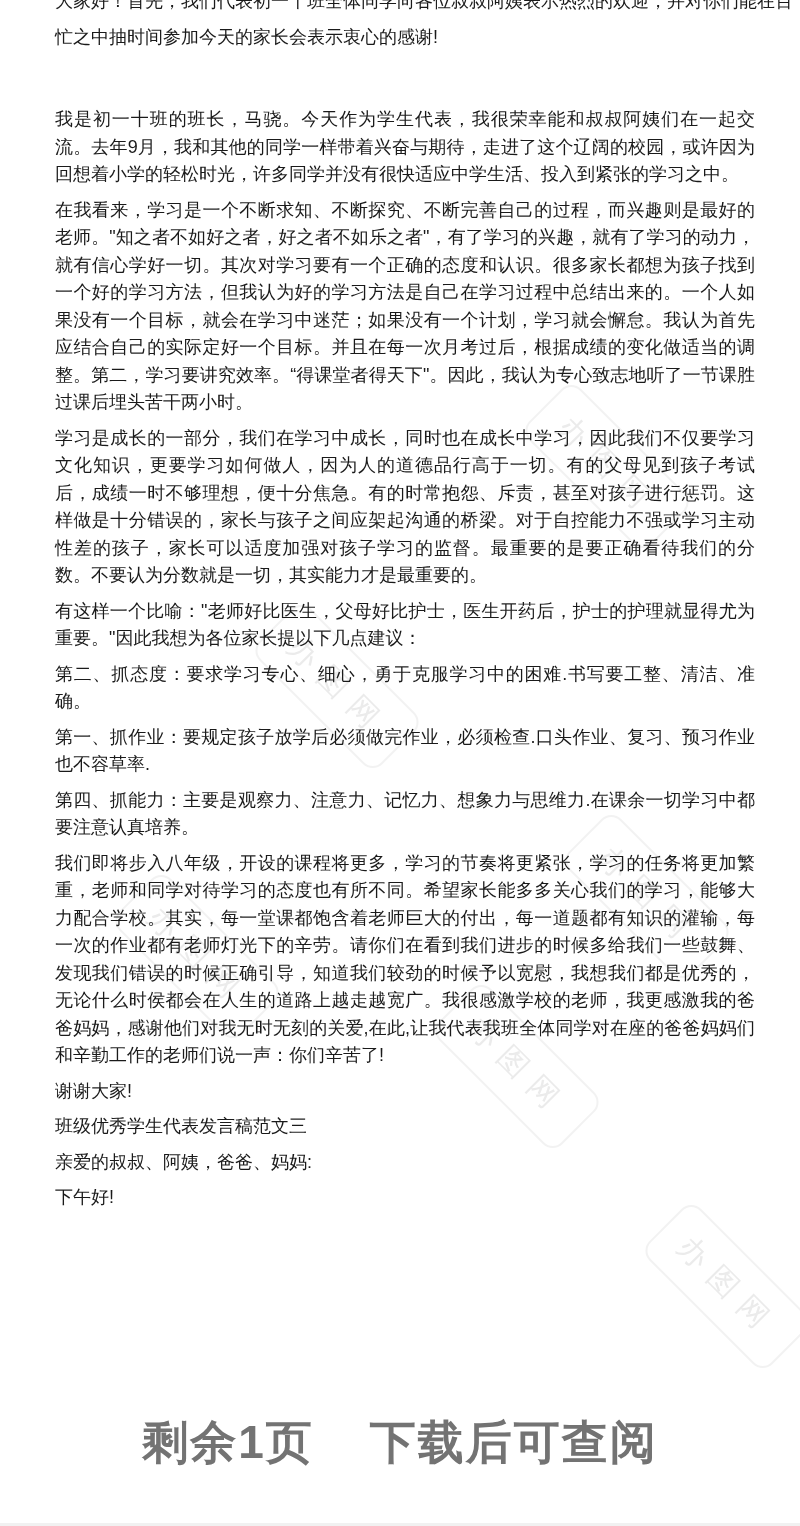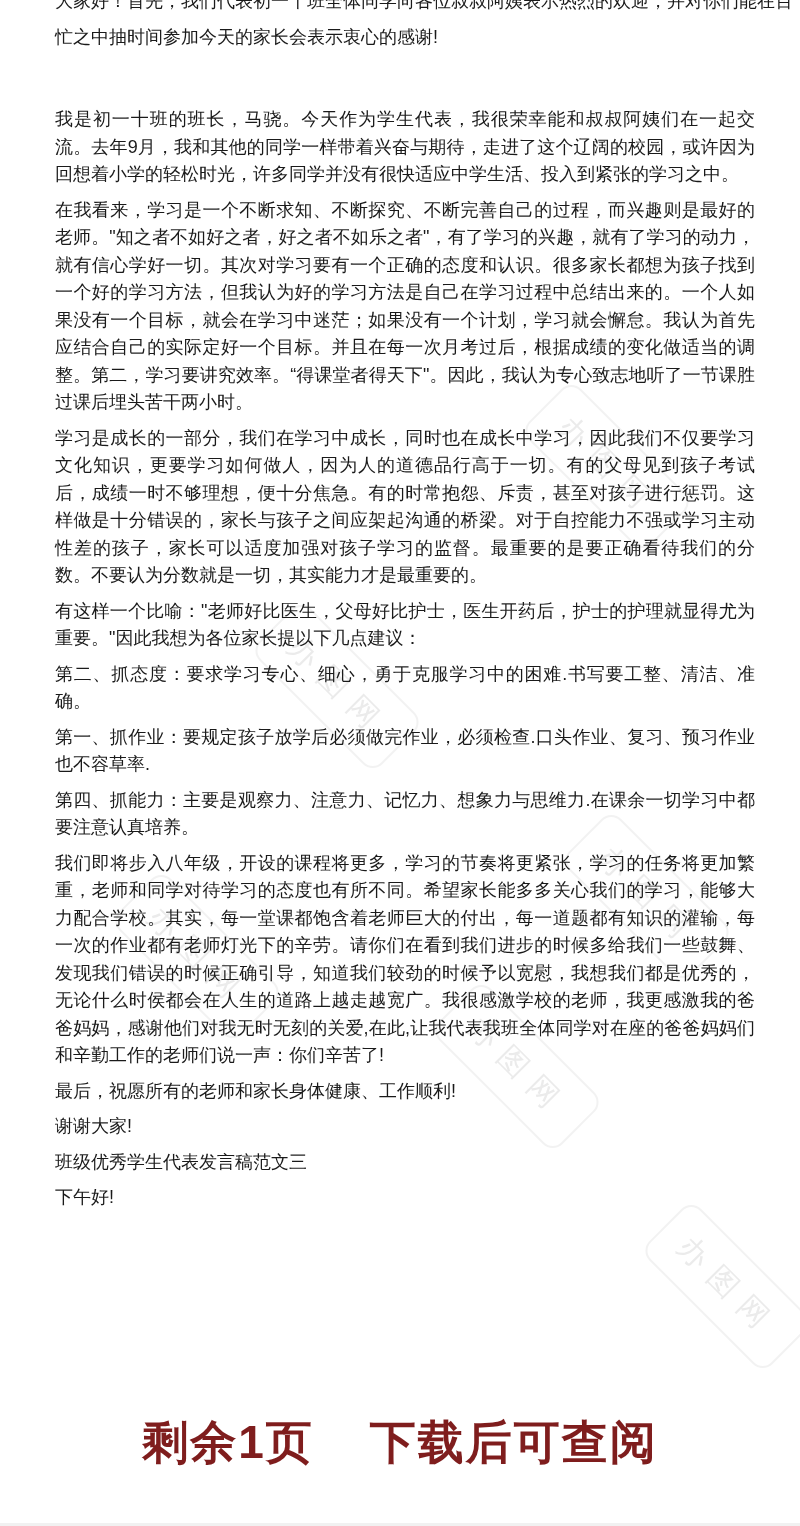--- a/index.html
+++ b/index.html
@@ -37,21 +37,21 @@
     margin-bottom: 55px;
   }
   .footer {
     position: absolute;
     top: 1412px;
     left: 0;
     width: 800px;
     text-align: center;
     font-size: 46px;
     font-weight: 700;
-    color: #7f1d1d;
+    color: #737373;
     letter-spacing: 2px;
     z-index: 2;
   }
   .footer .sep {
     display: inline-block;
     width: 56px;
   }
   .watermark {
     position: absolute;
     transform: rotate(45deg);
@@ -101,23 +101,23 @@
     <p class="clipped">大家好！首先，我们代表初一十班全体同学向各位叔叔阿姨表示热烈的欢迎，并对你们能在百</p>
     <p class="gap-after">忙之中抽时间参加今天的家长会表示衷心的感谢!</p>
     <p>我是初一十班的班长，马骁。今天作为学生代表，我很荣幸能和叔叔阿姨们在一起交流。去年9月，我和其他的同学一样带着兴奋与期待，走进了这个辽阔的校园，或许因为回想着小学的轻松时光，许多同学并没有很快适应中学生活、投入到紧张的学习之中。</p>
     <p>在我看来，学习是一个不断求知、不断探究、不断完善自己的过程，而兴趣则是最好的老师。"知之者不如好之者，好之者不如乐之者"，有了学习的兴趣，就有了学习的动力，就有信心学好一切。其次对学习要有一个正确的态度和认识。很多家长都想为孩子找到一个好的学习方法，但我认为好的学习方法是自己在学习过程中总结出来的。一个人如果没有一个目标，就会在学习中迷茫；如果没有一个计划，学习就会懈怠。我认为首先应结合自己的实际定好一个目标。并且在每一次月考过后，根据成绩的变化做适当的调整。第二，学习要讲究效率。“得课堂者得天下"。因此，我认为专心致志地听了一节课胜过课后埋头苦干两小时。</p>
     <p>学习是成长的一部分，我们在学习中成长，同时也在成长中学习，因此我们不仅要学习文化知识，更要学习如何做人，因为人的道德品行高于一切。有的父母见到孩子考试后，成绩一时不够理想，便十分焦急。有的时常抱怨、斥责，甚至对孩子进行惩罚。这样做是十分错误的，家长与孩子之间应架起沟通的桥梁。对于自控能力不强或学习主动性差的孩子，家长可以适度加强对孩子学习的监督。最重要的是要正确看待我们的分数。不要认为分数就是一切，其实能力才是最重要的。</p>
     <p>有这样一个比喻："老师好比医生，父母好比护士，医生开药后，护士的护理就显得尤为重要。"因此我想为各位家长提以下几点建议：</p>
     <p>第二、抓态度：要求学习专心、细心，勇于克服学习中的困难.书写要工整、清洁、准确。</p>
     <p>第一、抓作业：要规定孩子放学后必须做完作业，必须检查.口头作业、复习、预习作业也不容草率.</p>
     <p>第四、抓能力：主要是观察力、注意力、记忆力、想象力与思维力.在课余一切学习中都要注意认真培养。</p>
     <p>我们即将步入八年级，开设的课程将更多，学习的节奏将更紧张，学习的任务将更加繁重，老师和同学对待学习的态度也有所不同。希望家长能多多关心我们的学习，能够大力配合学校。其实，每一堂课都饱含着老师巨大的付出，每一道题都有知识的灌输，每一次的作业都有老师灯光下的辛劳。请你们在看到我们进步的时候多给我们一些鼓舞、发现我们错误的时候正确引导，知道我们较劲的时候予以宽慰，我想我们都是优秀的，无论什么时侯都会在人生的道路上越走越宽广。我很感激学校的老师，我更感激我的爸爸妈妈，感谢他们对我无时无刻的关爱,在此,让我代表我班全体同学对在座的爸爸妈妈们和辛勤工作的老师们说一声：你们辛苦了!</p>
-    <p>最后，祝愿所有的老师和家长身体健康、工作顺利!</p>
     <p>谢谢大家!</p>
     <p>班级优秀学生代表发言稿范文三</p>
+    <p>亲爱的叔叔、阿姨，爸爸、妈妈:</p>
     <p>下午好!</p>
   </div>
 
   <div class="footer">
     <span>剩余1页</span><span class="sep"></span><span>下载后可查阅</span>
   </div>
 
   <div class="bottom-edge"></div>
 
 </div>

